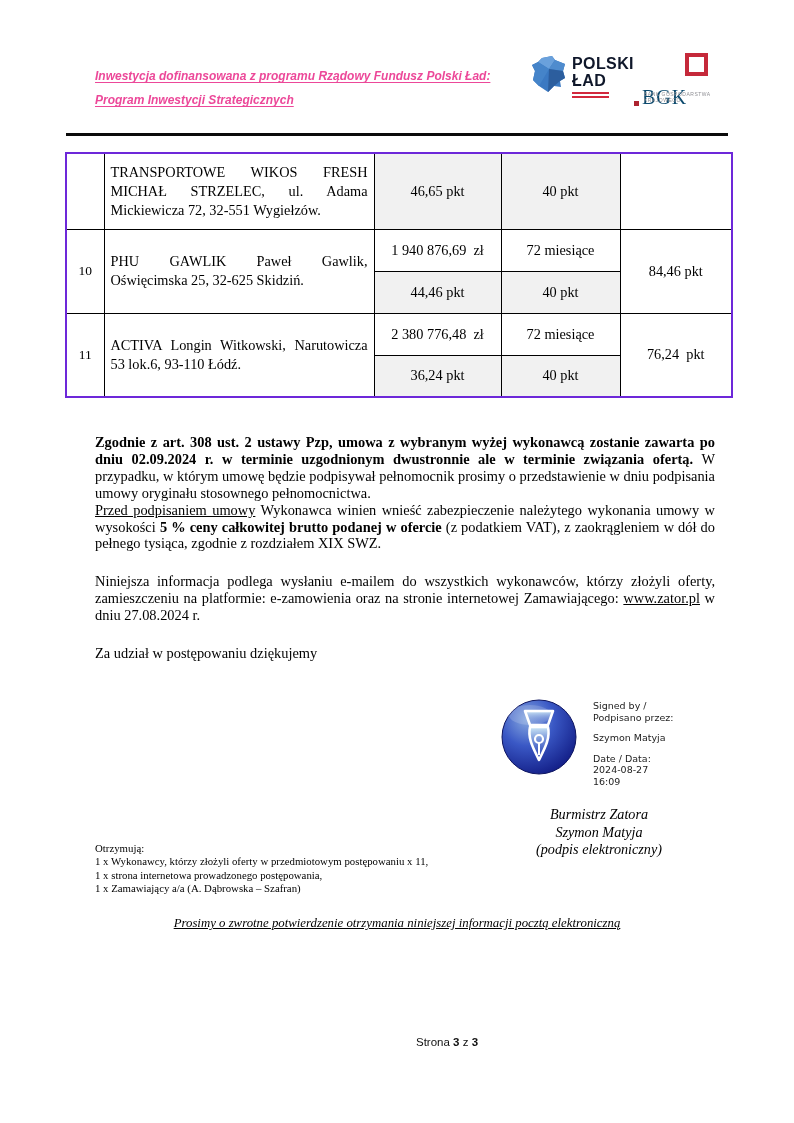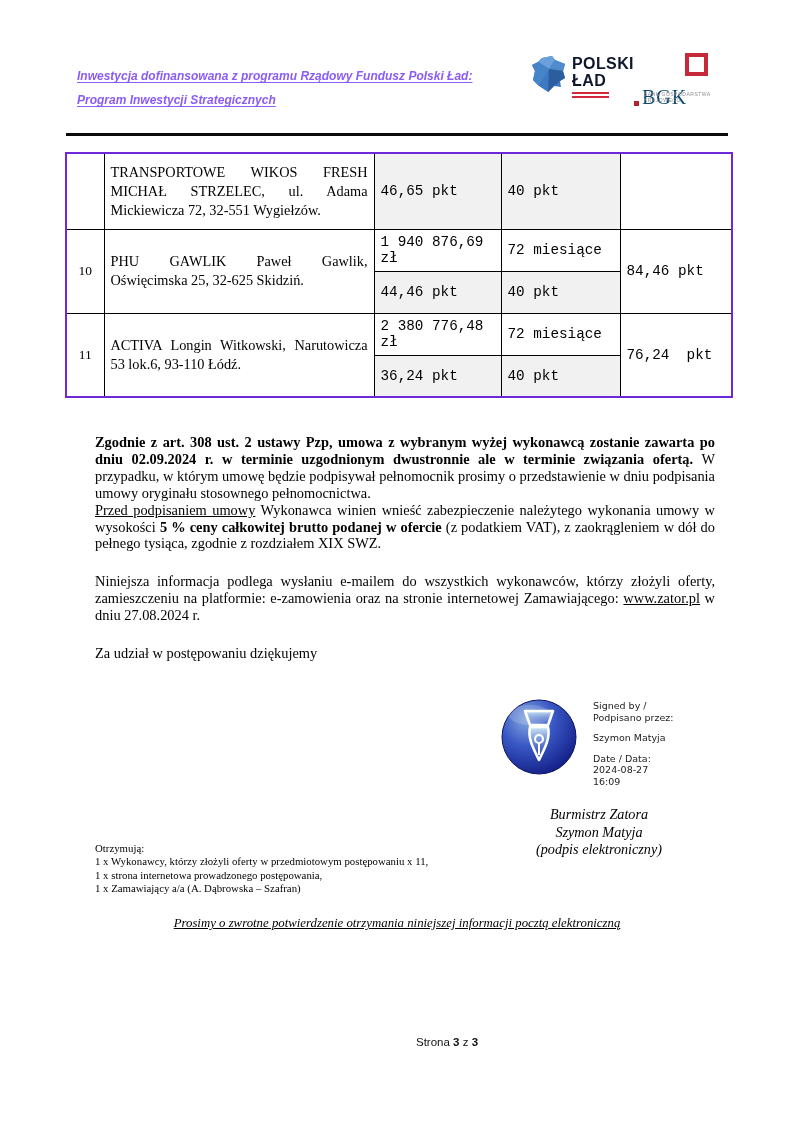--- a/index.html
+++ b/index.html
@@ -1,21 +1,21 @@
 <!DOCTYPE html>
 <html><head>
 <meta charset="utf-8">
 <style>
   html,body{margin:0;padding:0;background:#888;}
   .page{position:relative;width:794px;height:1123px;margin:0 auto;background:#fff;
         font-family:"Liberation Serif",serif;color:#000;overflow:hidden;}
 
   
-  .header-text{position:absolute;left:77px;top:64px;font-family:"Liberation Sans",sans-serif;
-               font-style:italic;font-weight:700;font-size:12px;line-height:24px;color:#8b5cf6;}
+  .header-text{position:absolute;left:95px;top:64px;font-family:"Liberation Sans",sans-serif;
+               font-style:italic;font-weight:700;font-size:12px;line-height:24px;color:#ec4899;}
   .hline{text-decoration:underline;text-underline-offset:2px;}
 
   .logo-pl{position:absolute;left:531px;top:55px;display:flex;gap:5px;}
   .pl-text{font-family:"Liberation Sans",sans-serif;color:#0f172a;}
   .pl-w1{font-size:16px;font-weight:700;letter-spacing:.4px;line-height:17px;}
   .pl-w2{font-size:16px;font-weight:800;letter-spacing:.4px;line-height:17px;}
   .pl-bars{width:37px;margin-top:3px;}
   .pl-bars i{display:block;height:2px;background:#d2283c;margin-bottom:2px;}
 
   .logo-bgk{position:absolute;left:628px;top:50px;width:105px;height:62px;}
@@ -27,21 +27,21 @@
   .bgk-dot{position:absolute;left:6px;top:51px;width:5px;height:5px;background:#ad2430;}
 
   .rule{position:absolute;left:66px;top:133px;width:662px;height:3px;background:#0b0b0b;}
 
   
   .offers{position:absolute;left:65px;top:152px;width:666px;border-collapse:collapse;
           table-layout:fixed;border:2px solid #6d28d9;font-size:14.3px;}
   .offers td{border:1px solid #000;padding:2px 6px;vertical-align:middle;}
   .c-no{text-align:center;font-size:13.5px;}
   .c-name{text-align:justify;padding:3px 9px 3px 8px;line-height:19px;}
-  .c-val{text-align:left;font-family:Liberation Mono, monospace;}
+  .c-val{text-align:center;}
   .shade{background:#f1f1f1;}
   .pre{white-space:pre-wrap;margin-left:8px;}
   tr.rA{height:76px;} tr.rS{height:42px;}
 
   
   .bodytext{position:absolute;left:95px;top:434px;width:620px;font-size:14.4px;
             line-height:16.9px;text-align:justify;}
   .bodytext p{margin:0;}
   .bodytext p.gap{margin-top:21px;}
   .u{text-decoration:underline;}

